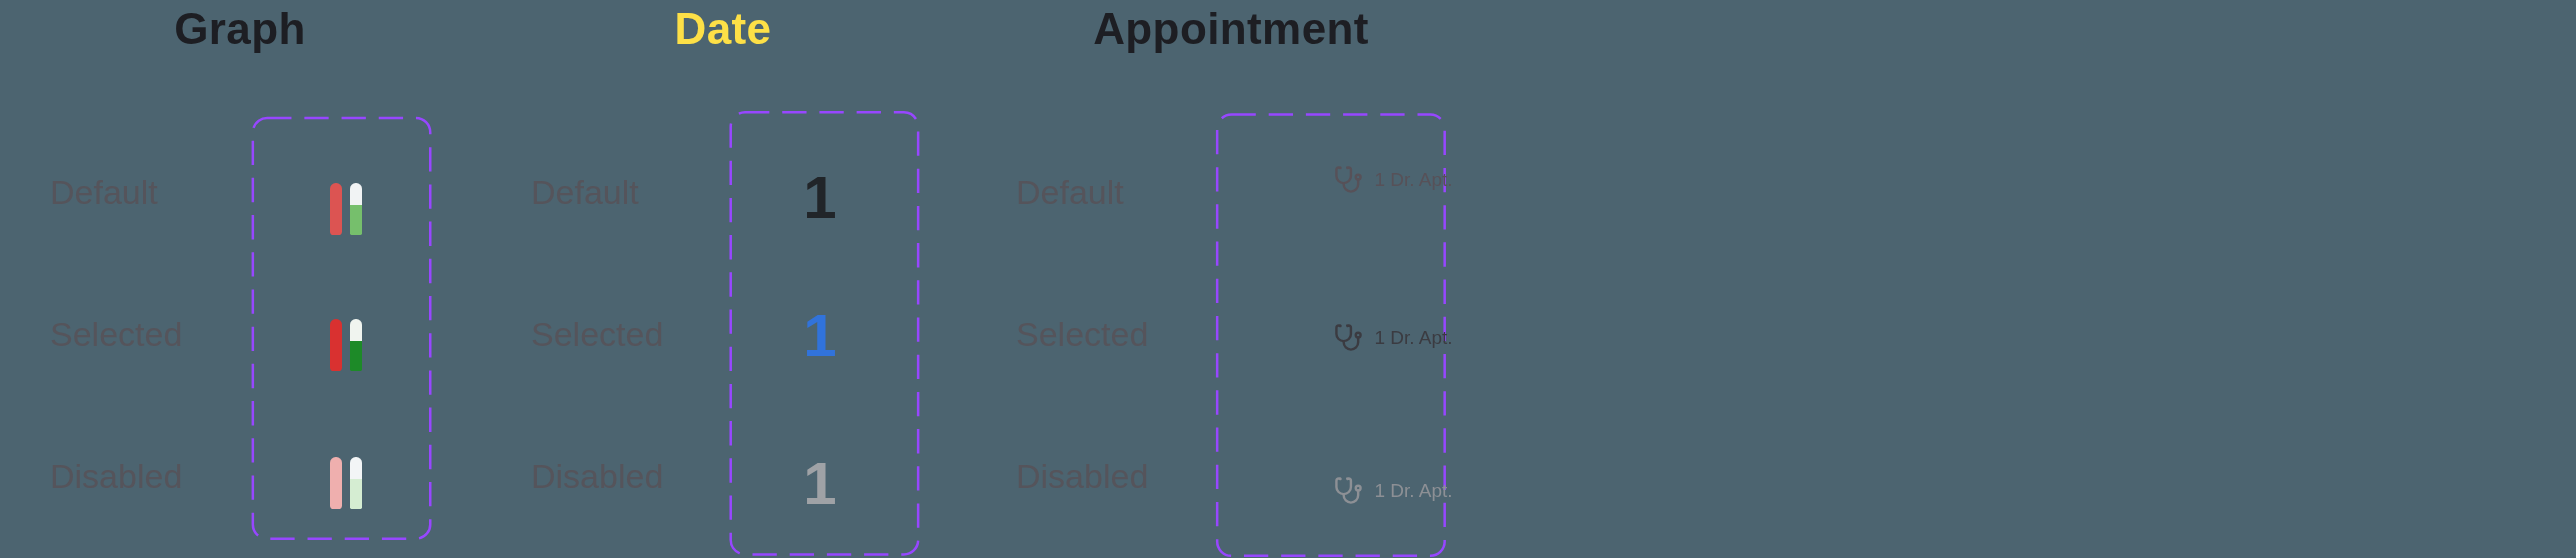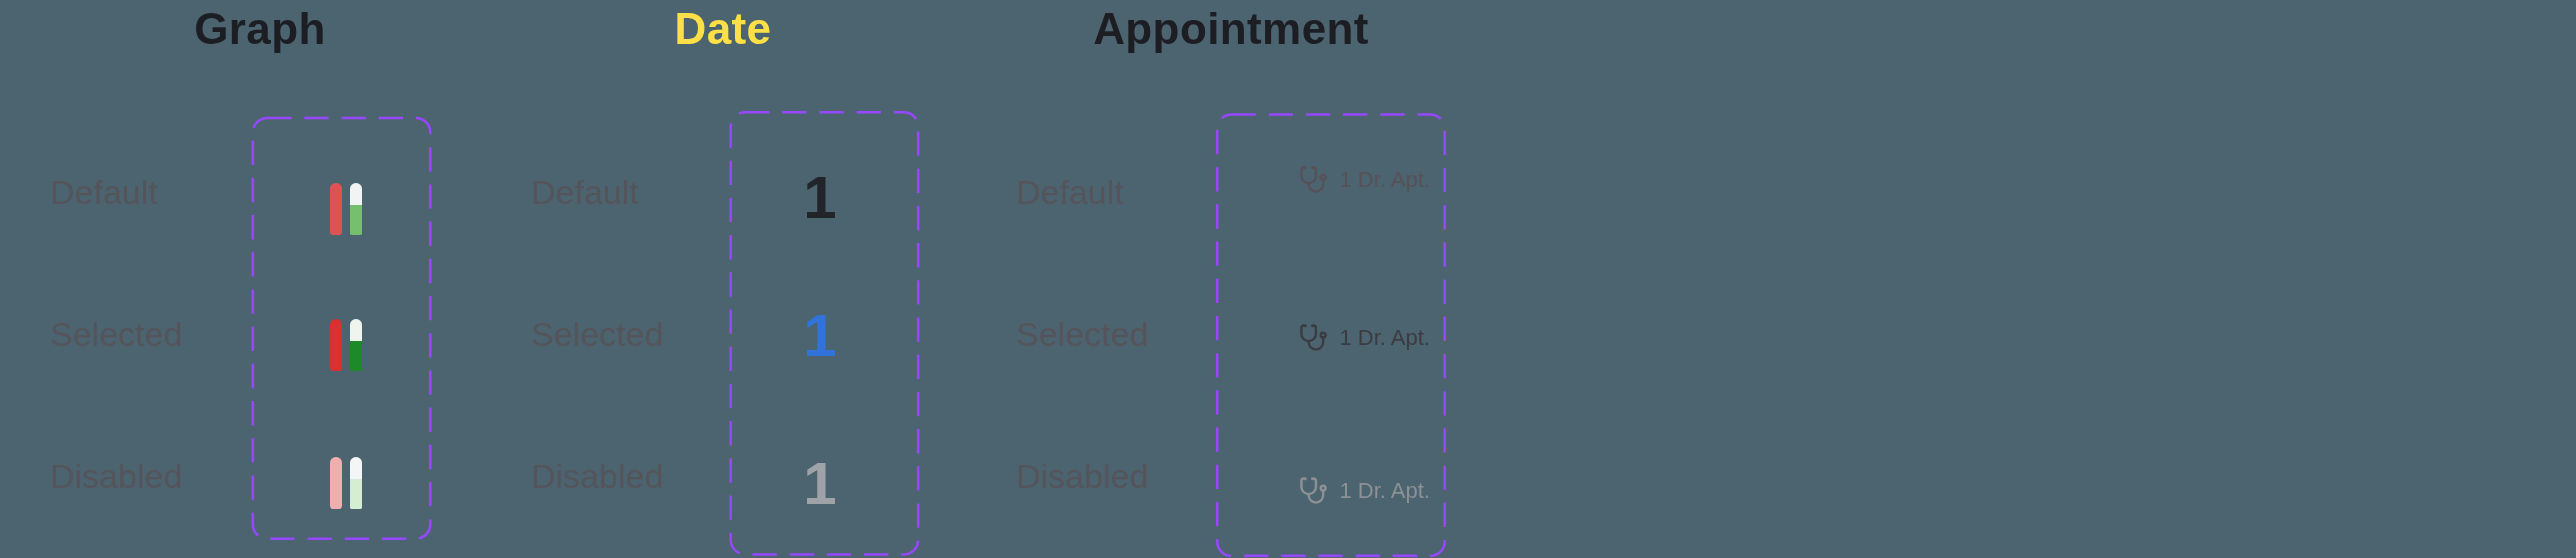--- a/index.html
+++ b/index.html
@@ -37,39 +37,39 @@
   .bar2-top{position:absolute;left:0;top:0;width:12px;height:21.5px;border-radius:5.7px 5.7px 0 0;}
   .bar2-bottom{position:absolute;left:0;top:21.5px;width:12px;height:30px;border-radius:0 0 1.4px 1.4px;}
   
   .date-value{
     position:absolute;left:820px;transform:translateX(-50%);
     font-size:60px;line-height:1;font-weight:700;
   }
   .dv-r1{top:168px;} .dv-r2{top:306px;} .dv-r3{top:454px;}
   
   .appt-chip{
-    position:absolute;left:1299px;height:29px;
+    position:absolute;left:1334px;height:29px;
     display:flex;align-items:center;gap:11.4px;
-    font-size:22px;line-height:29px;font-weight:500;white-space:nowrap;
+    font-size:19px;line-height:29px;font-weight:500;white-space:nowrap;
   }
   .ac-r1{top:165px;} .ac-r2{top:323px;} .ac-r3{top:476px;}
   .appt-chip svg{width:29px;height:29px;flex:0 0 auto;display:block;}
 </style>
 </head>
 <body>
 
 <div class="canvas" style="background-color: rgb(76, 100, 112);">
 
   <svg class="frames" viewBox="0 0 3600 780">
     <rect x="353" y="165" width="248" height="588" rx="20" style="stroke: rgb(151, 71, 255);"></rect>
     <rect x="1021" y="157" width="262" height="618" rx="20" style="stroke: rgb(151, 71, 255);"></rect>
     <rect x="1701" y="160" width="318" height="617" rx="20" style="stroke: rgb(151, 71, 255);"></rect>
   </svg>
 
-  <div class="col-title title-graph" style="color: rgb(29, 30, 35); margin-left: 20px;">Graph</div>
+  <div class="col-title title-graph" style="color: rgb(29, 30, 35);">Graph</div>
   <div class="col-title title-date" style="color: #fde047;">Date</div>
   <div class="col-title title-appt" style="color: rgb(29, 30, 35); text-align: center;">Appointment</div>
 
   <div class="row-label lx-graph ly-r1" style="color: rgb(85, 84, 91);">Default</div>
   <div class="row-label lx-graph ly-r2" style="color: rgb(85, 84, 91);">Selected</div>
   <div class="row-label lx-graph ly-r3" style="color: rgb(85, 84, 91);">Disabled</div>
 
   <div class="row-label lx-date ly-r1" style="color: rgb(85, 84, 91);">Default</div>
   <div class="row-label lx-date ly-r2" style="color: rgb(85, 84, 91);">Selected</div>
   <div class="row-label lx-date ly-r3" style="color: rgb(85, 84, 91);">Disabled</div>

